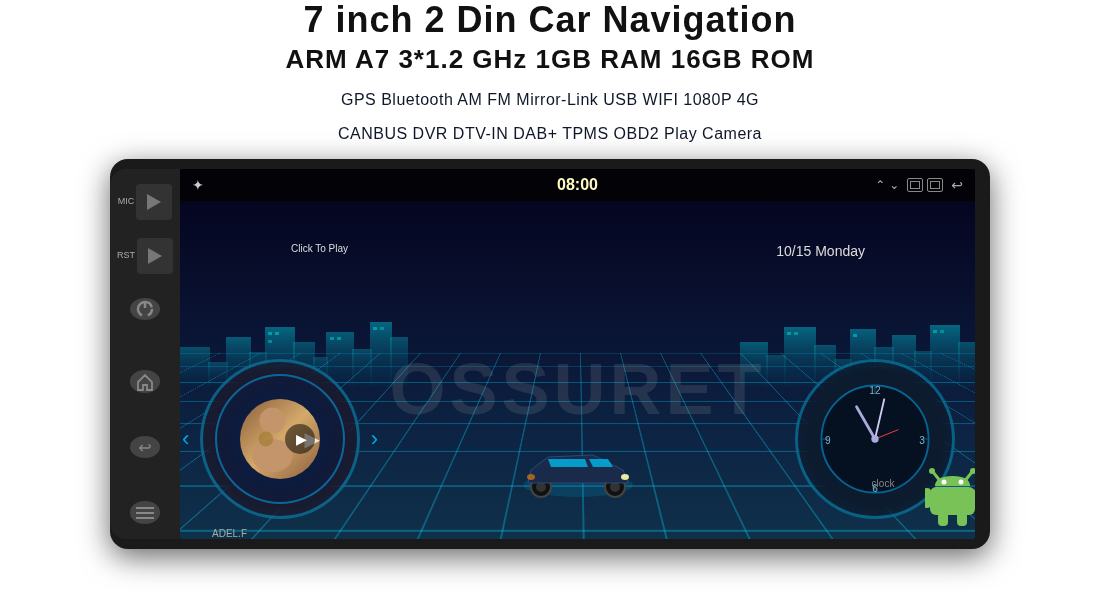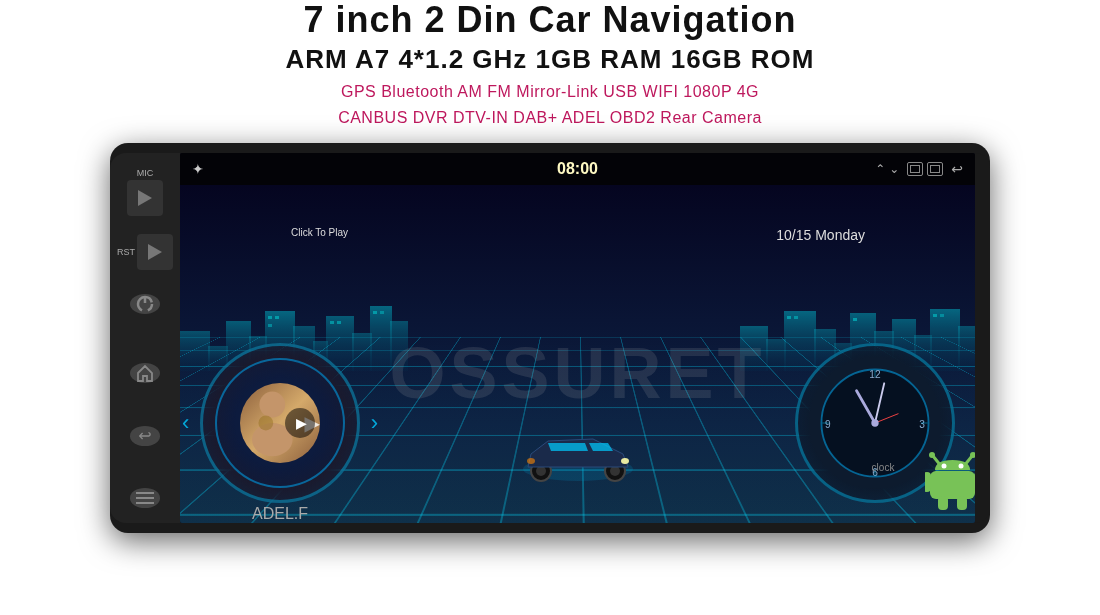--- a/index.html
+++ b/index.html
@@ -30,22 +30,22 @@
       font-size: 26px;
       font-weight: 800;
       color: #111;
       margin-top: 4px;
       letter-spacing: 1px;
     }
 
     .features-line1, .features-line2 {
       font-size: 16px;
       font-weight: 400;
-      color: #be185d;
-      margin-top: 8px;
+      color: #0f172a;
+      margin-top: 16px;
       letter-spacing: 0.5px;
     }
 
     .device-container {
       position: relative;
       margin: 0 auto;
       width: 980px;
       height: 390px;
       margin-top: 8px;
     }
@@ -261,25 +261,25 @@
 
     .album-art::after {
       content: '▶';
       color: rgba(255,255,255,0.8);
       font-size: 20px;
     }
 
     .artist-name {
       position: absolute;
       bottom: -20px;
-      left: 0;
+      left: 12px;
       width: 160px;
-      text-align: center;
+      text-align: left;
       color: #aaa;
-      font-size: 16px;
+      font-size: 10px;
     }
 
     
     .prev-btn {
       position: absolute;
       left: -18px;
       top: 50%;
       transform: translateY(-50%);
       color: rgba(0,200,255,0.8);
       font-size: 22px;
@@ -401,30 +401,30 @@
       border: 1px solid #888;
     }
   </style>
 </head>
 <body>
 
 <div>
 
   <div class="top-section">
     <div class="main-title">7 inch 2 Din Car Navigation</div>
-    <div class="specs-line">ARM A7 4*1.2 GHz    1GB RAM    16GB ROM</div>
+    <div class="specs-line">ARM A7 3*1.2 GHz    1GB RAM    16GB ROM</div>
     <div class="features-line1">GPS  Bluetooth  AM  FM  Mirror-Link  USB  WIFI  1080P  4G</div>
-    <div class="features-line2">CANBUS   DVR   DTV-IN   DAB+   ADEL   OBD2   Rear Camera</div>
+    <div class="features-line2">CANBUS   DVR   DTV-IN   DAB+   TPMS   OBD2   Play Camera</div>
   </div>
 
   <div class="device-container">
     <div class="device-outer">
 
       <div class="side-panel">
-        <div style="display:flex;flex-direction:column;align-items:center;gap:2px;">
+        <div style="display:flex;flex-direction:row;align-items:center;gap:2px;">
           <span class="side-label">MIC</span>
           <div class="side-btn">
             <div class="triangle-right"></div>
           </div>
         </div>
         <div style="display:flex;flex-direction:row;align-items:center;gap:2px;">
           <span class="side-label">RST</span>
           <div class="side-btn">
             <div class="triangle-right"></div>
           </div>

